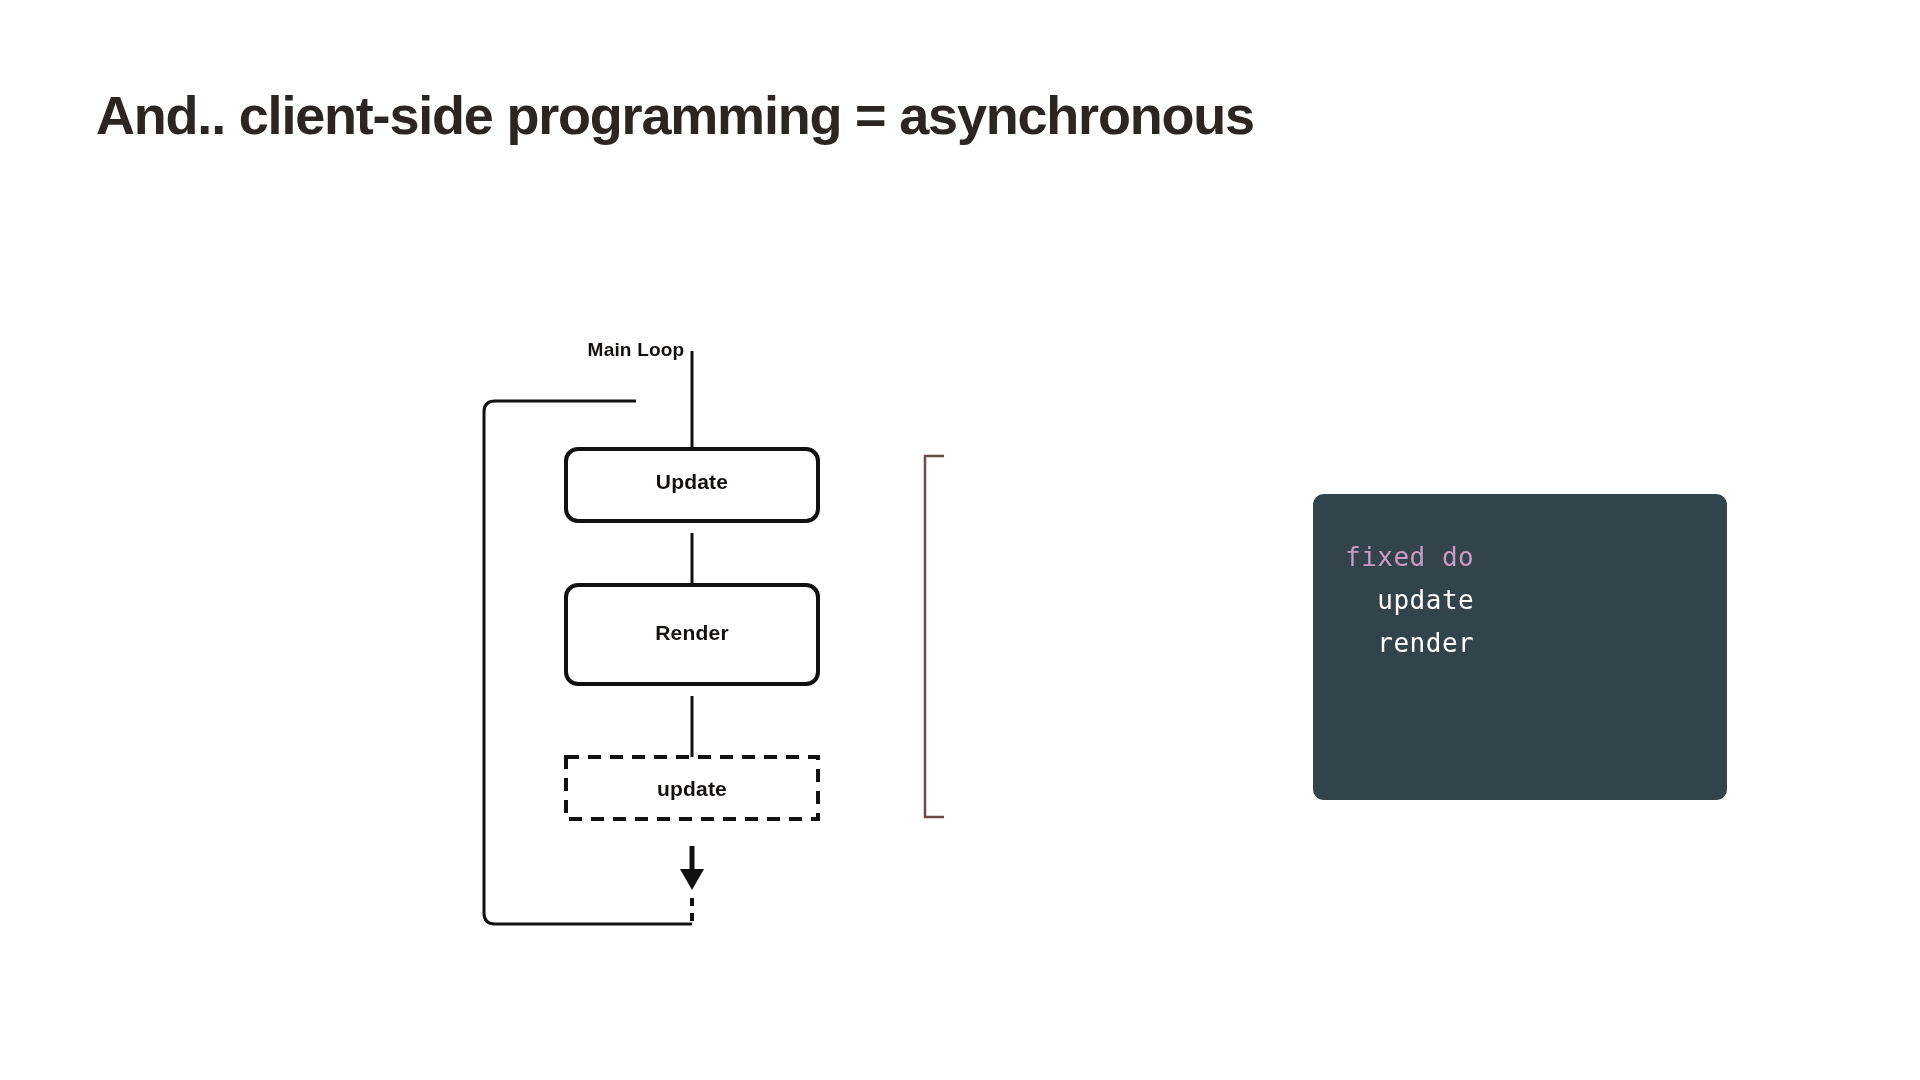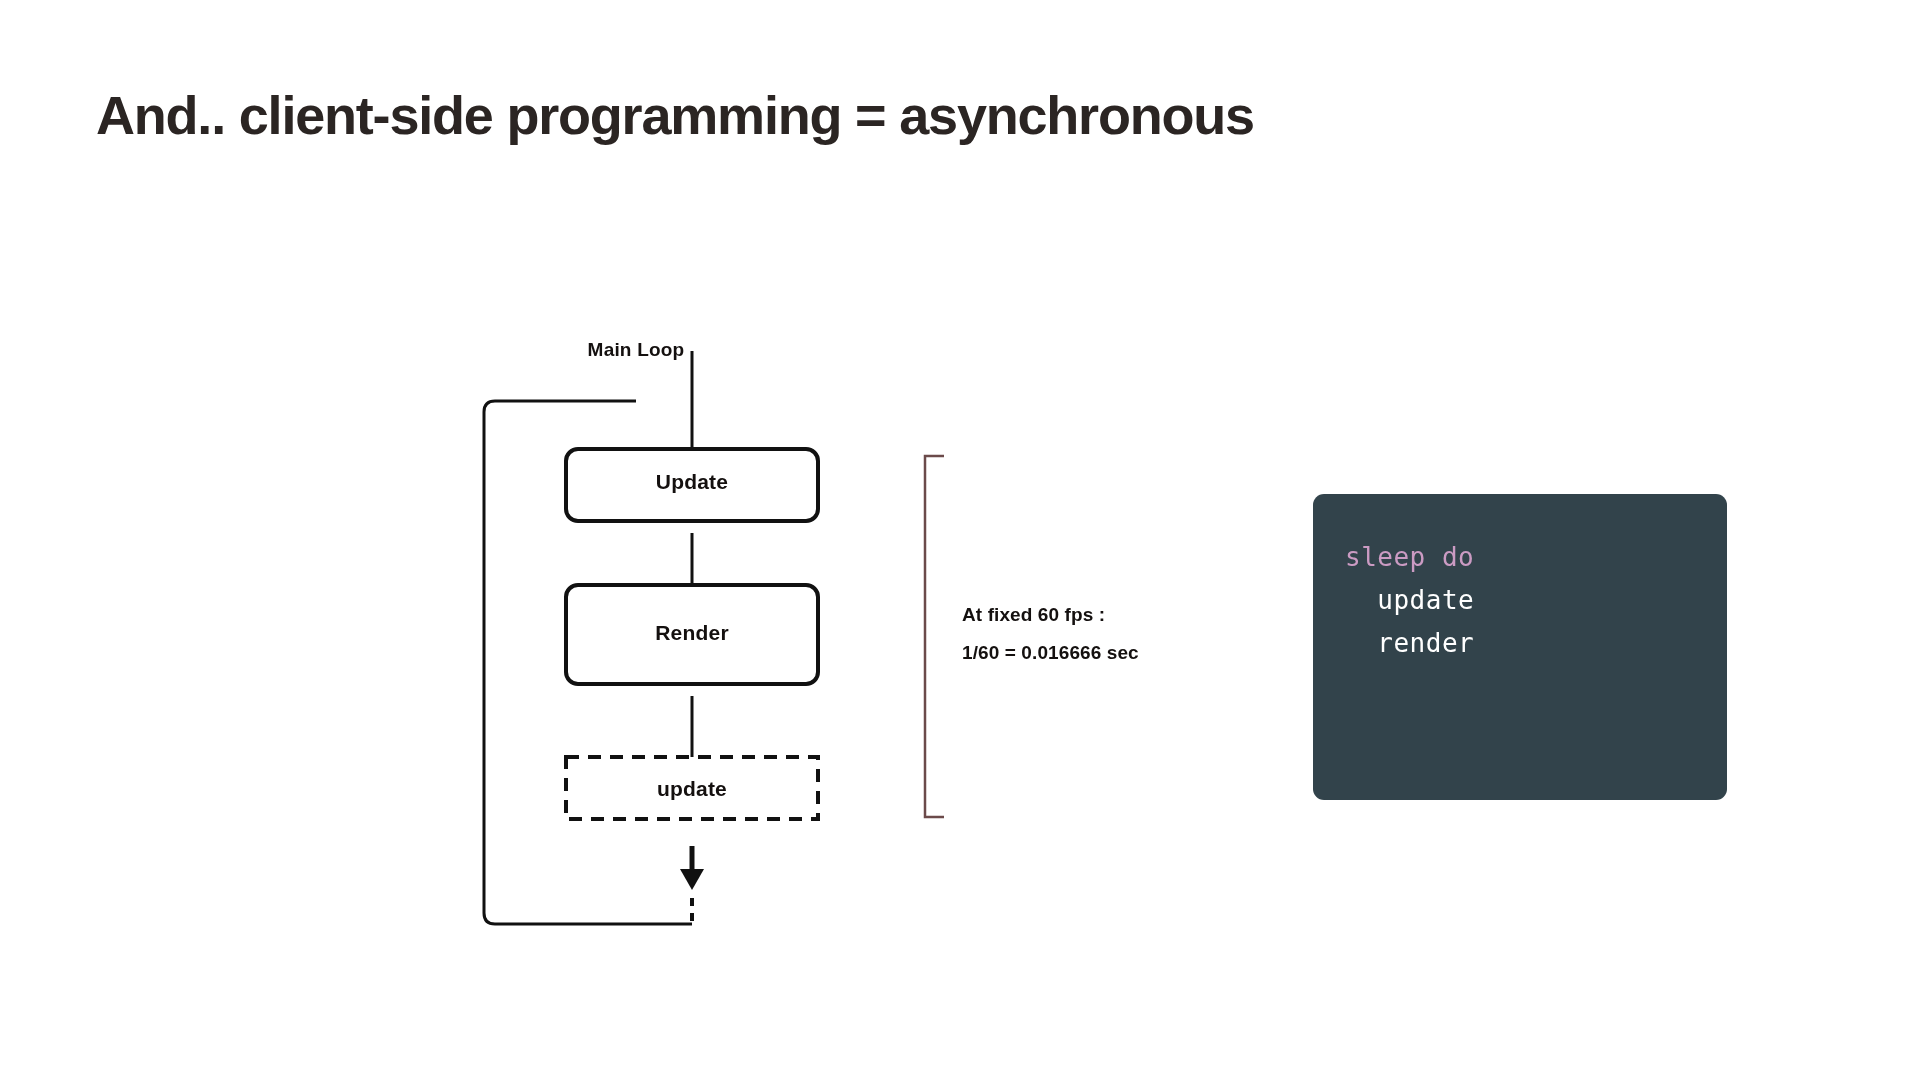--- a/index.html
+++ b/index.html
@@ -136,23 +136,19 @@
   </svg>
 
   <div class="main-loop-label">Main Loop</div>
 
   <div class="node-label label-update">Update</div>
 
   <div class="node-label label-render">Render</div>
 
   <div class="node-label label-sleep">update</div>
 
-  <div class="fps-note">
-    <div>At fixed 60 fps :</div>
-    <div>1/60 = 0.016666 sec</div>
-  </div>
 </div>
 
 <div class="code-card">
-  <div class="code-line code-kw">sleep do</div>
+  <div class="code-line code-kw">fixed do</div>
   <div class="code-line">  update</div>
   <div class="code-line">  render</div>
 </div>
 
 </body></html>

